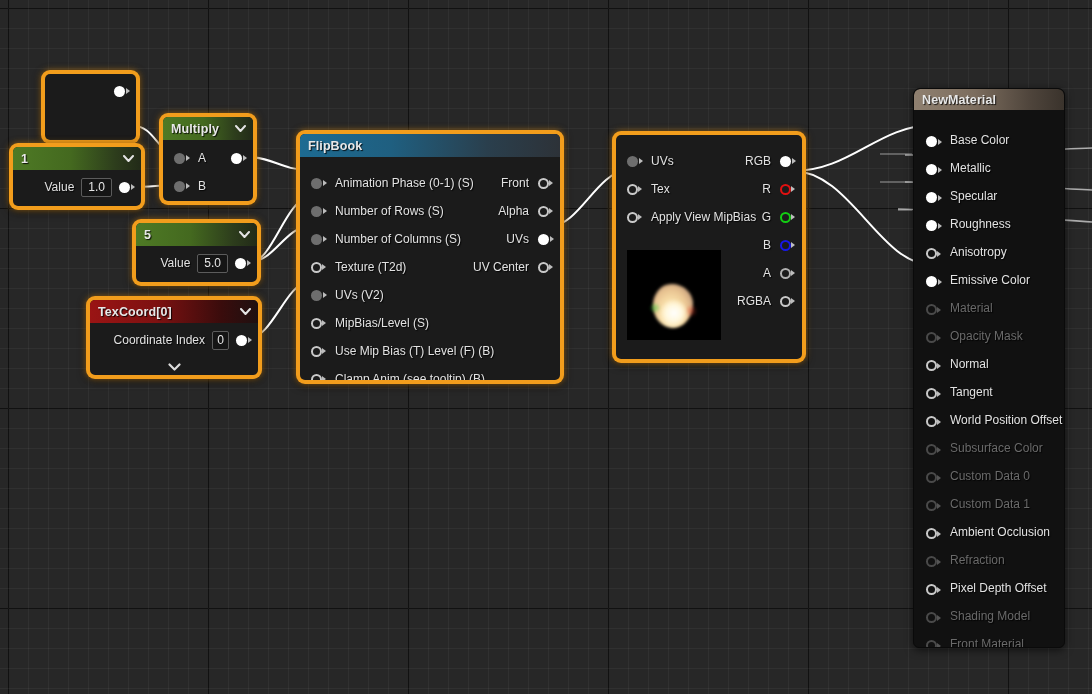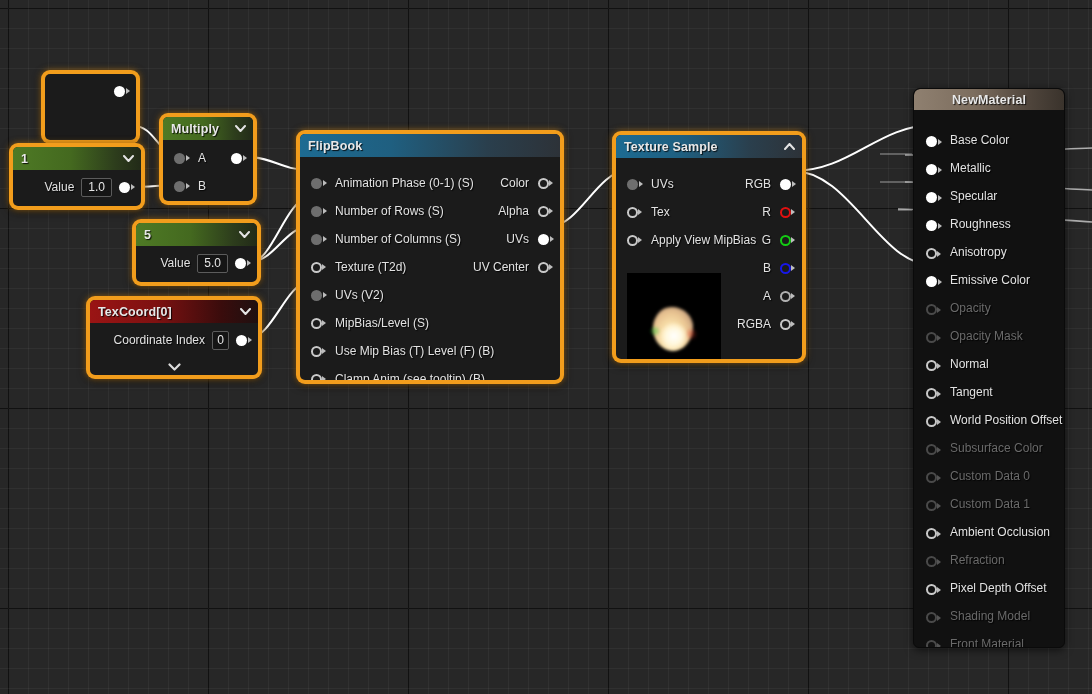--- a/index.html
+++ b/index.html
@@ -66,21 +66,21 @@
   }
   .node-header .subtitle {
     font-size: 11px;
     font-style: italic;
     color: #c9b8b8;
     text-shadow: 1px 1px 1px rgba(0,0,0,0.85);
   }
   .hdr-red    { background: linear-gradient(to right, #9a1414 0%, #7d1111 40%, #3a0c0c 78%, #1e1010 100%); }
   .hdr-green  { background: linear-gradient(to right, #4e7a25 0%, #44691f 45%, #2d3d1c 80%, #222a18 100%); }
   .hdr-blue   { background: linear-gradient(to right, #1d6b92 0%, #1f5f80 35%, #2a3f4d 72%, #2d3238 100%); }
-  .hdr-tan    { background: linear-gradient(to right, #8f8070 0%, #7c6d5e 40%, #4e443b 78%, #3a332c 100%); justify-content: center; }
+  .hdr-tan    { background: linear-gradient(to right, #8f8070 0%, #7c6d5e 40%, #4e443b 78%, #3a332c 100%); }
 
   .chev {
     position: absolute; right: 7px; top: 50%; transform: translateY(-50%);
     width: 12px; height: 12px;
     display: flex; align-items: center; justify-content: center;
     color: #e3e3e3; font-size: 11px; line-height: 1;
   }
   .chev svg { display:block; }
 
   .node-body { padding: 6px 0; }
@@ -375,21 +375,21 @@
       <div class="node-header hdr-blue">
         <span class="title">FlipBook</span>
       </div>
       <div class="node-body" style="padding:12px 0 6px 0;">
         <div class="dual">
           <div class="left">
             <span class="pin dim arrow"></span>
             <span class="pinlabel">Animation  Phase (0-1) (S)</span>
           </div>
           <div class="right">
-            <span class="pinlabel">Color</span>
+            <span class="pinlabel">Front</span>
             <span class="pin hollow arrow"></span>
           </div>
         </div>
         <div class="dual">
           <div class="left">
             <span class="pin dim arrow"></span>
             <span class="pinlabel">Number of Rows (S)</span>
           </div>
           <div class="right">
             <span class="pinlabel">Alpha</span>
@@ -431,28 +431,20 @@
         <div class="pinrow in">
           <span class="pin hollow arrow"></span>
           <span class="pinlabel">Clamp Anim (see tooltip) (B)</span>
         </div>
       </div>
     </div>
   </div>
 
   <div class="node selected" style="left:612px; top:131px; width:194px; height:232px;">
     <div class="node-inner">
-      <div class="node-header hdr-blue">
-        <span class="title">Texture Sample</span>
-        <span class="chev">
-          <svg width="11" height="7" viewBox="0 0 11 7">
-              <path d="M1 6 L5.5 1 L10 6" stroke="#e3e3e3" stroke-width="2" fill="none" stroke-linecap="round" stroke-linejoin="round"></path>
-            </svg>
-        </span>
-      </div>
       <div class="node-body" style="padding:12px 0 0 0; position:relative;">
         <div class="dual">
           <div class="left">
             <span class="pin dim arrow"></span>
             <span class="pinlabel">UVs</span>
           </div>
           <div class="right">
             <span class="pinlabel">RGB</span>
             <span class="pin filled arrow"></span>
           </div>
@@ -535,21 +527,21 @@
         <div class="matrow">
           <span class="pin arrow hollow"></span>
           <span class="pinlabel">Anisotropy</span>
         </div>
         <div class="matrow">
           <span class="pin arrow filled"></span>
           <span class="pinlabel">Emissive Color</span>
         </div>
         <div class="matrow">
           <span class="pin arrow faint"></span>
-          <span class="pinlabel disabled">Opacity</span>
+          <span class="pinlabel disabled">Material</span>
         </div>
         <div class="matrow">
           <span class="pin arrow faint"></span>
           <span class="pinlabel disabled">Opacity Mask</span>
         </div>
         <div class="matrow">
           <span class="pin arrow hollow"></span>
           <span class="pinlabel">Normal</span>
         </div>
         <div class="matrow">

